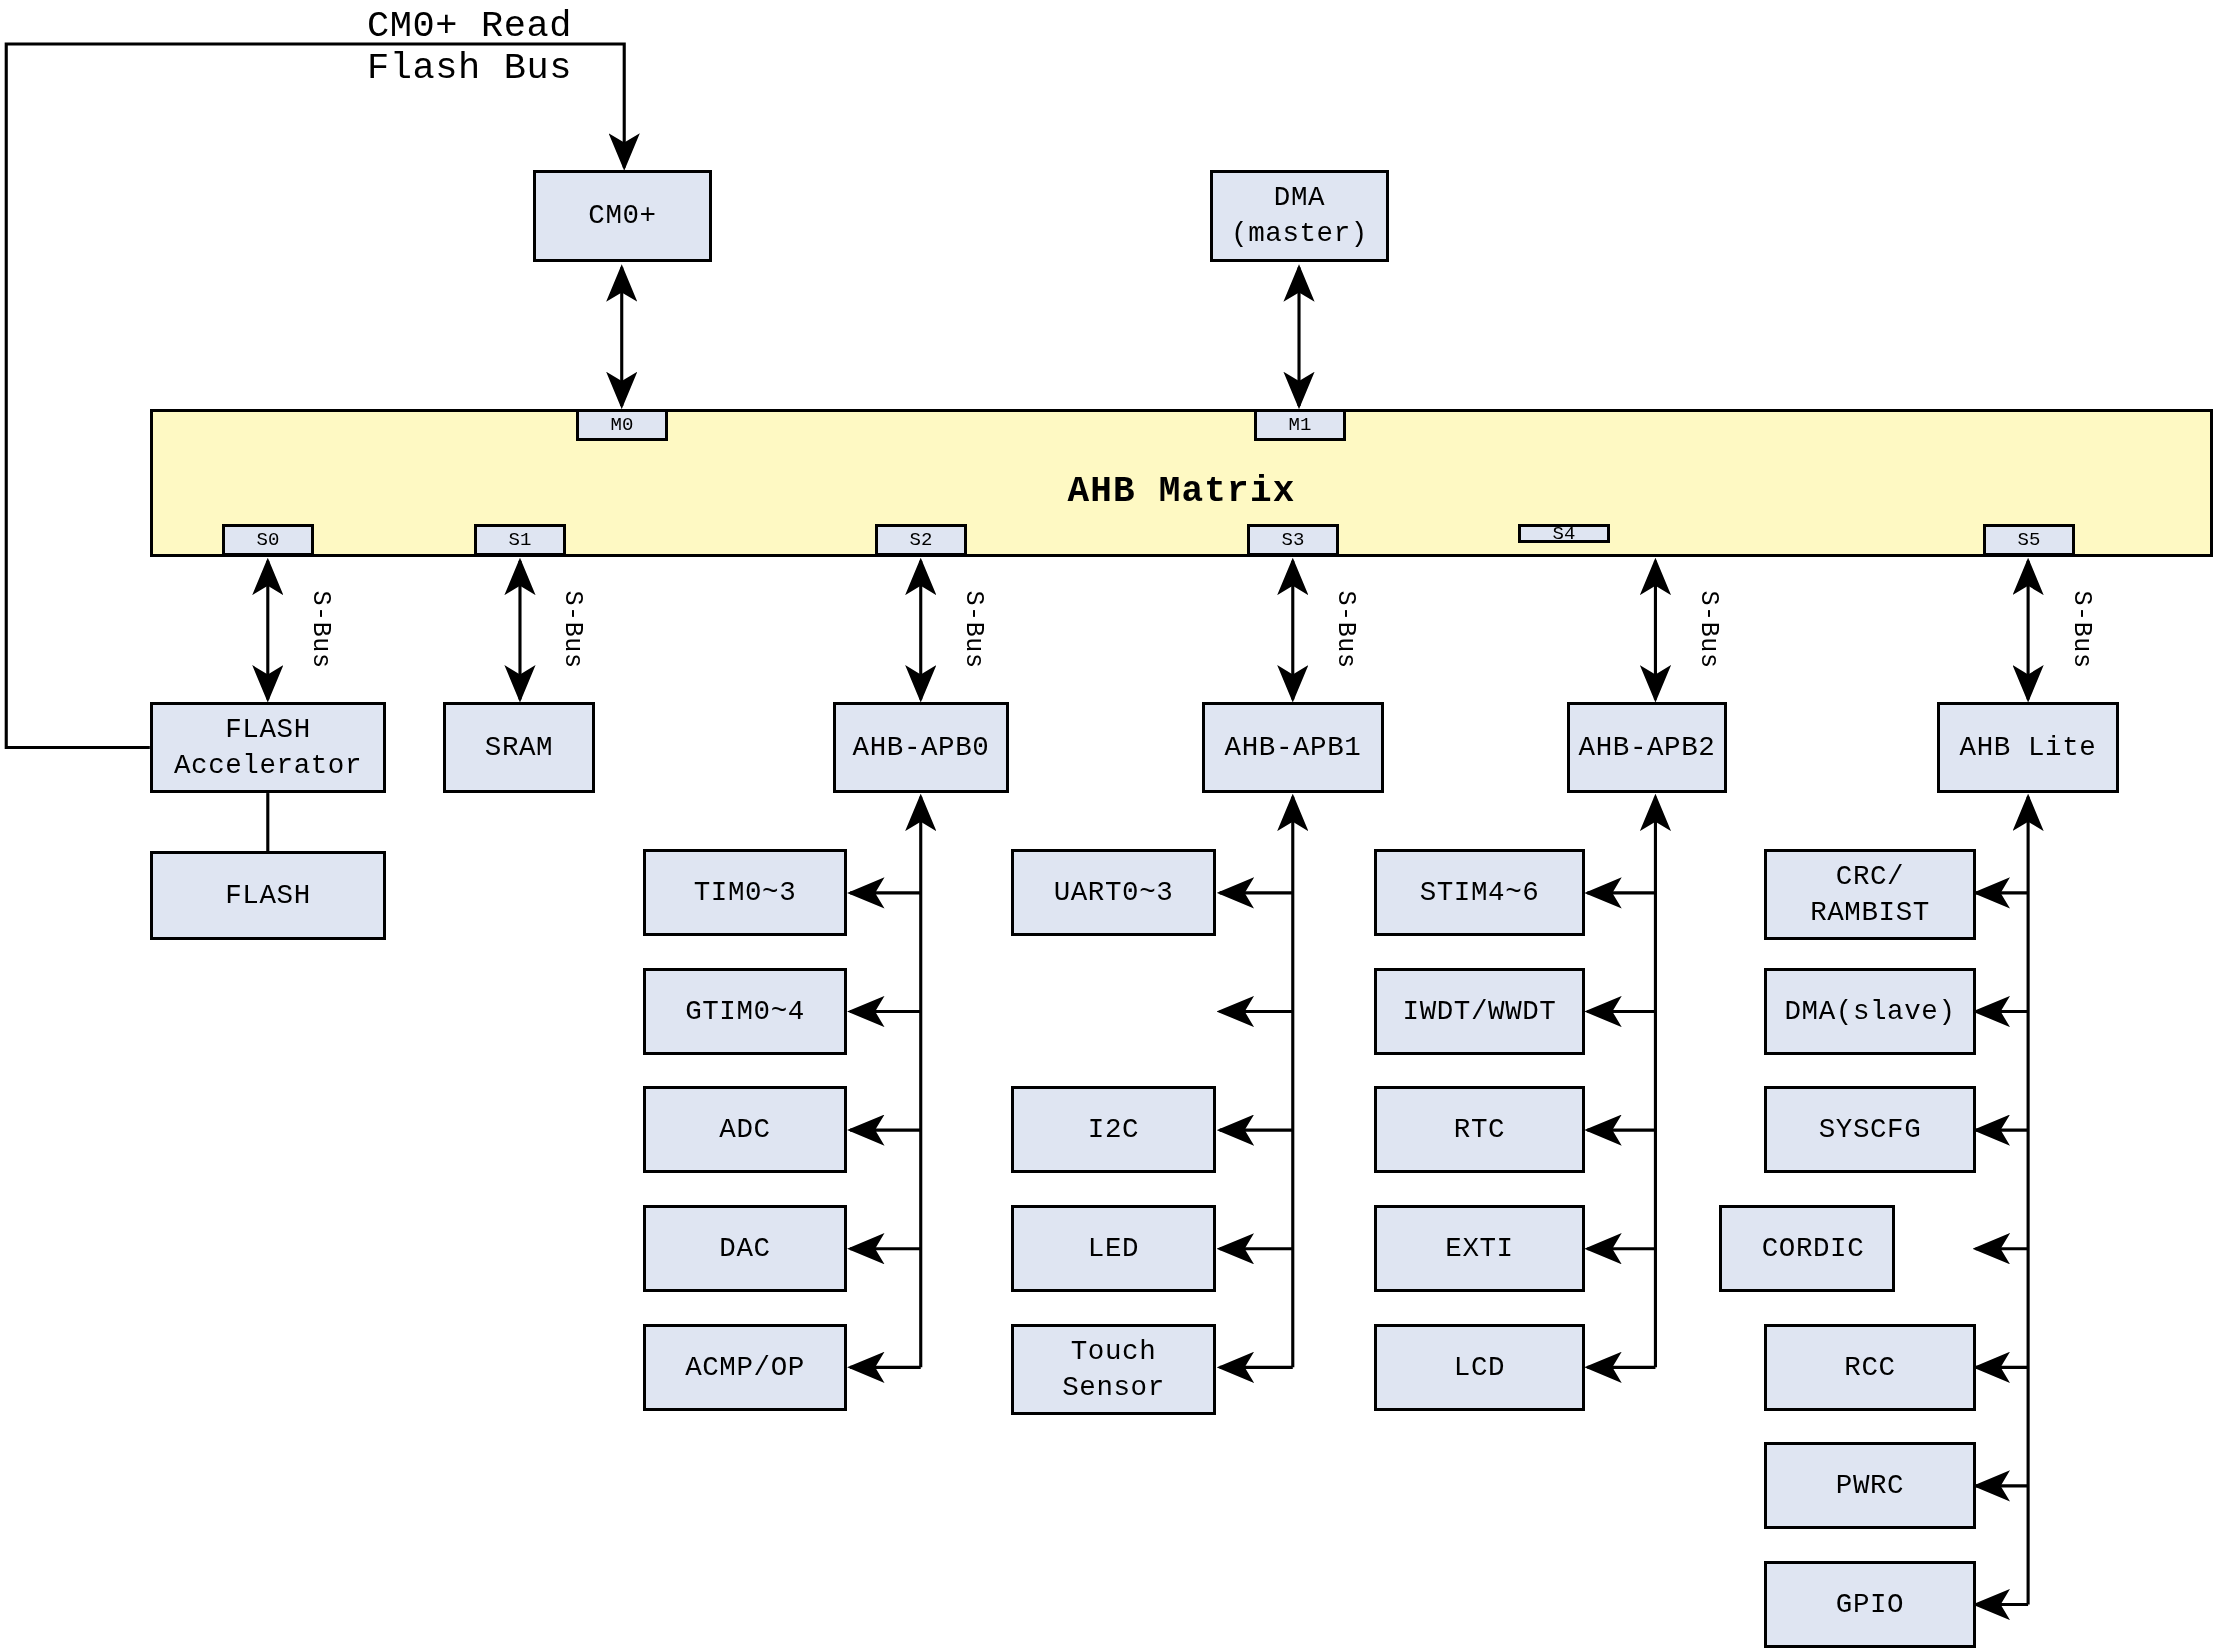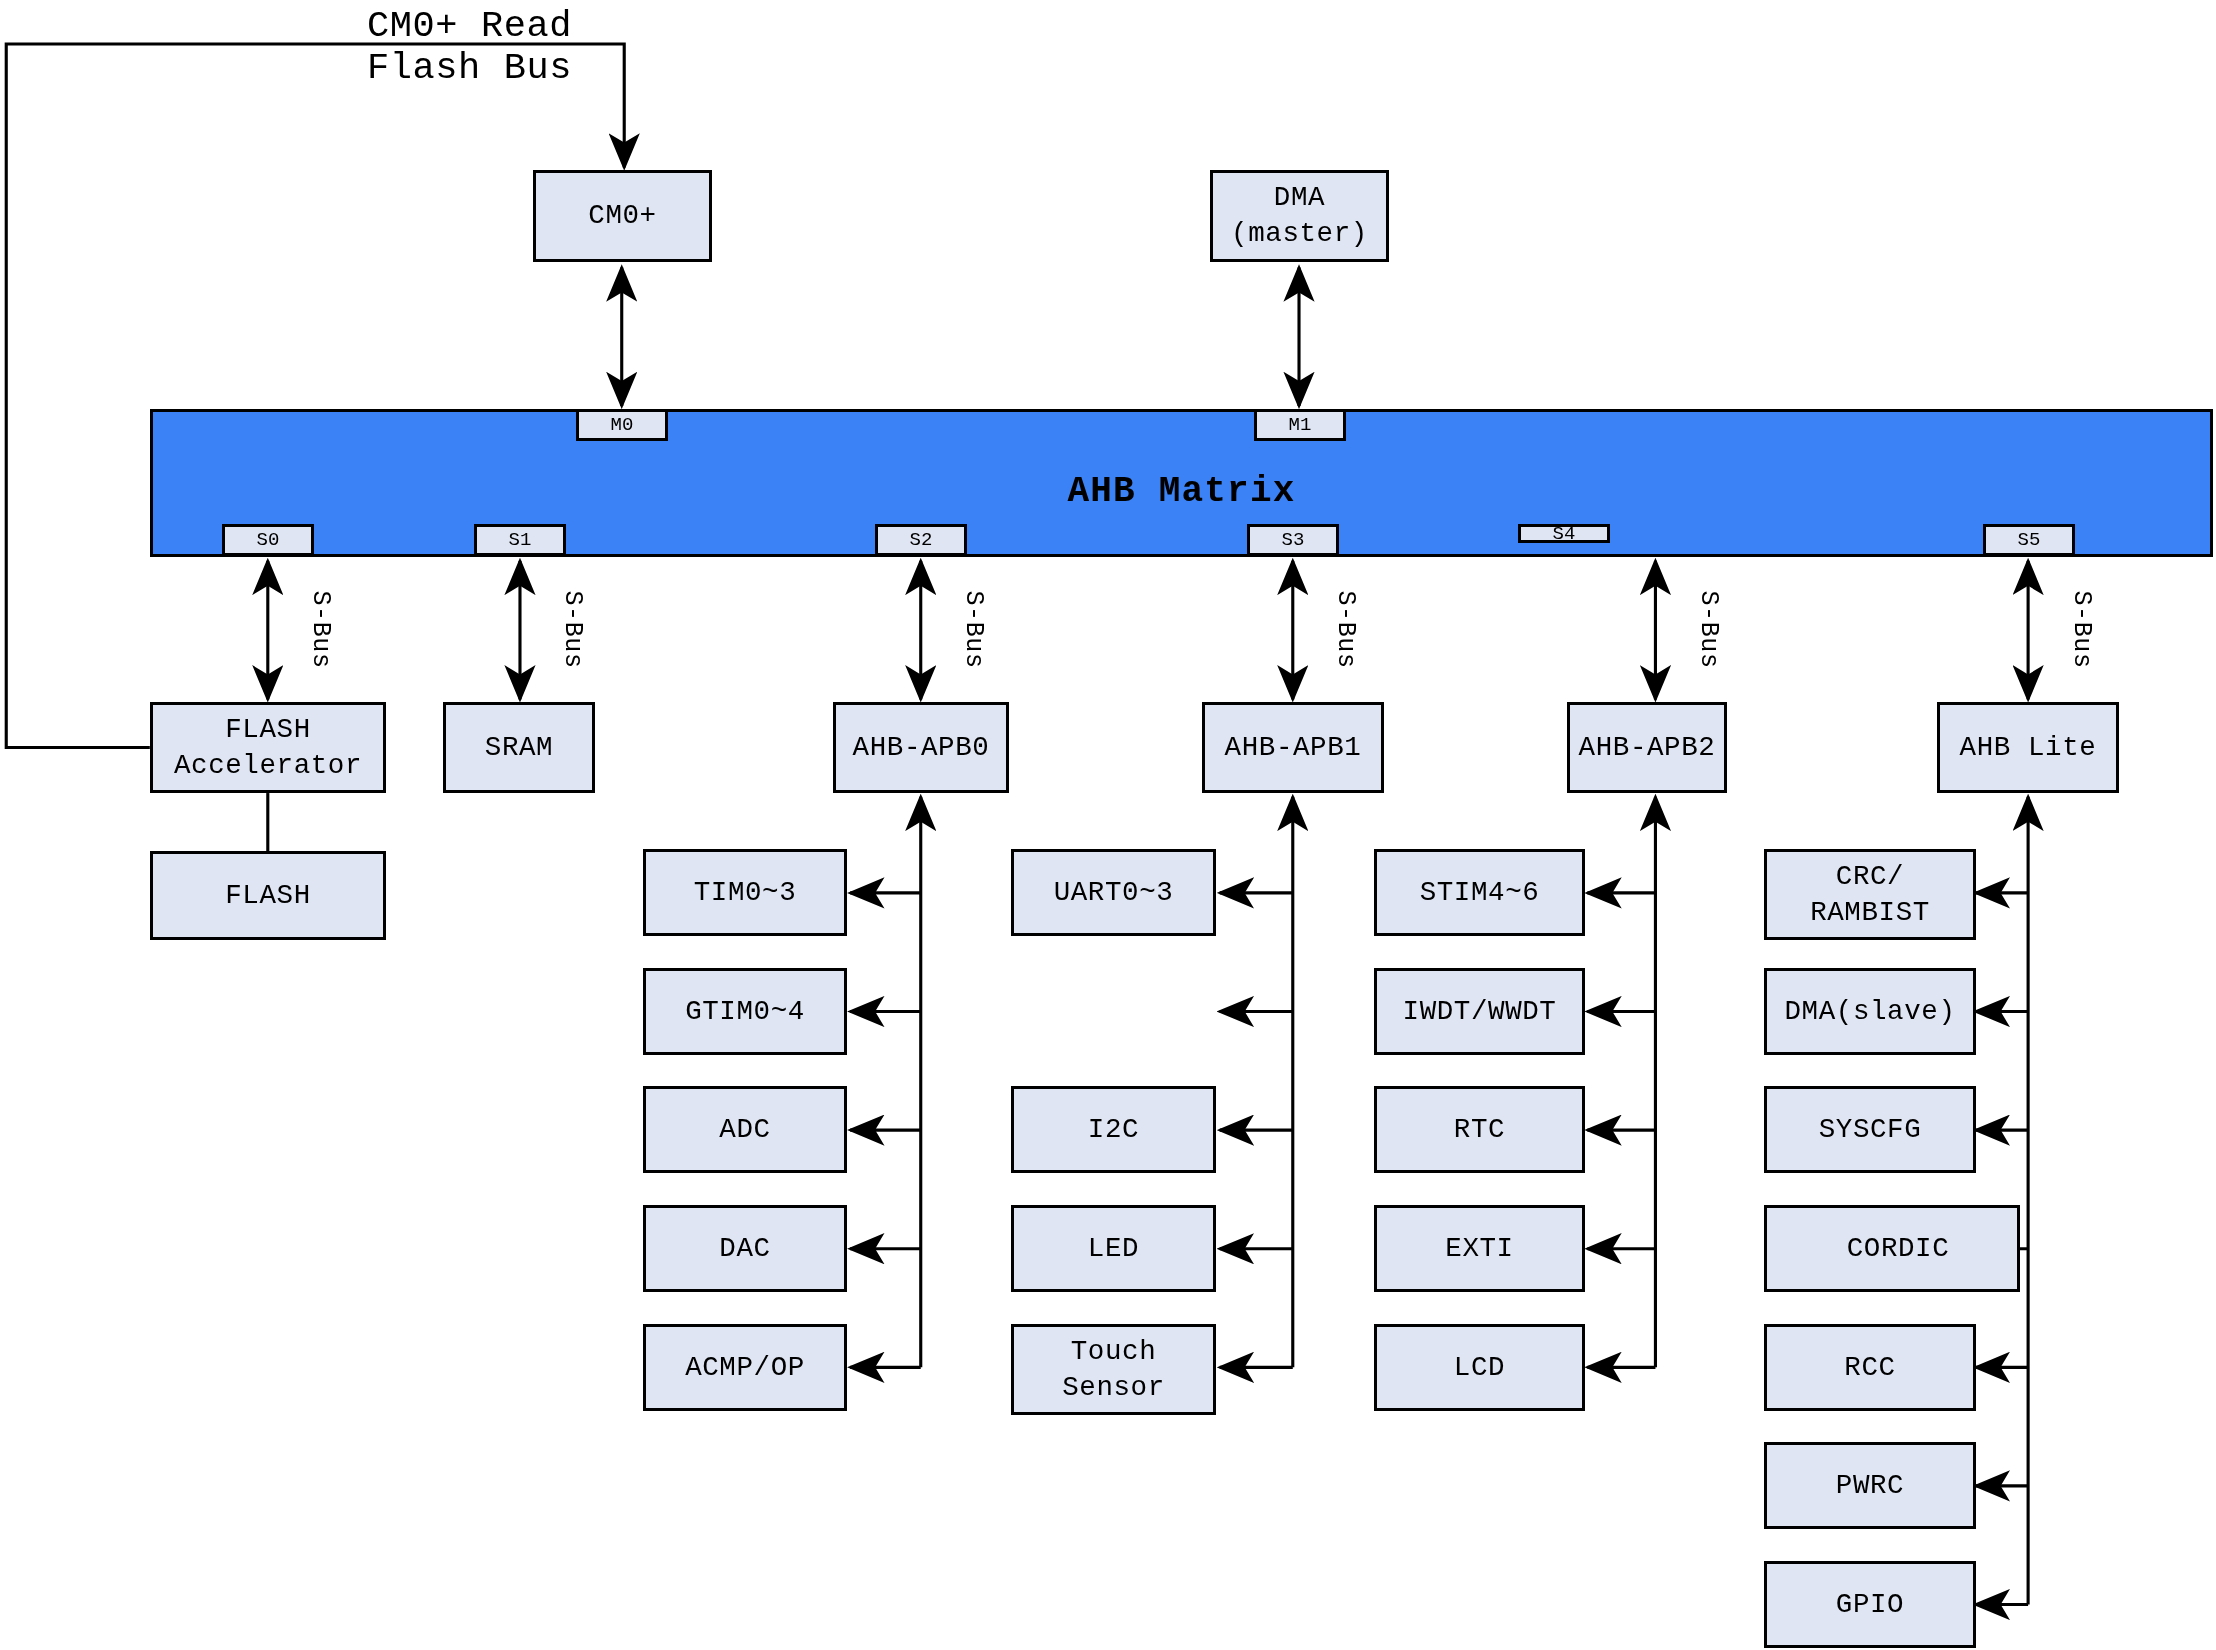--- a/index.html
+++ b/index.html
@@ -18,21 +18,21 @@
     box-sizing:border-box;
     display:flex;align-items:center;justify-content:center;
     text-align:center;
     font-size:27.5px;
     line-height:1.3;
     white-space:pre-line;
     letter-spacing:0.6px;
   }
   .matrix{
     position:absolute;
-    background:#3b82f6;
+    background:#fef9c3;
     border:3.7px solid #000;
     box-sizing:border-box;
   }
   .matrix-title{
     position:absolute;
     width:100%;
     top:59px;
     text-align:center;
     font-size:36px;
     font-weight:bold;
@@ -175,19 +175,19 @@
   <div class="box" style="left:1374px;top:849px;width:211px;height:87px;">STIM4~6</div>
   <div class="box" style="left:1374px;top:968px;width:211px;height:87px;">IWDT/WWDT</div>
   <div class="box" style="left:1374px;top:1086px;width:211px;height:87px;">RTC</div>
   <div class="box" style="left:1374px;top:1205px;width:211px;height:87px;">EXTI</div>
   <div class="box" style="left:1374px;top:1324px;width:211px;height:87px;">LCD</div>
 
   <div class="box" style="left:1764px;top:849px;width:212px;height:91px;">CRC/
 RAMBIST</div>
   <div class="box" style="left:1764px;top:968px;width:212px;height:87px;">DMA(slave)</div>
   <div class="box" style="left:1764px;top:1086px;width:212px;height:87px;">SYSCFG</div>
-  <div class="box" style="left:1764px;top:1205px;width:256px;height:87px;padding-left:12px;">CORDIC</div>
+  <div class="box" style="left:1719px;top:1205px;width:176px;height:87px;padding-left:12px;">CORDIC</div>
   <div class="box" style="left:1764px;top:1324px;width:212px;height:87px;">RCC</div>
   <div class="box" style="left:1764px;top:1442px;width:212px;height:87px;">PWRC</div>
   <div class="box" style="left:1764px;top:1561px;width:212px;height:87px;">GPIO</div>
 
 </div>
 
 
 </body></html>

